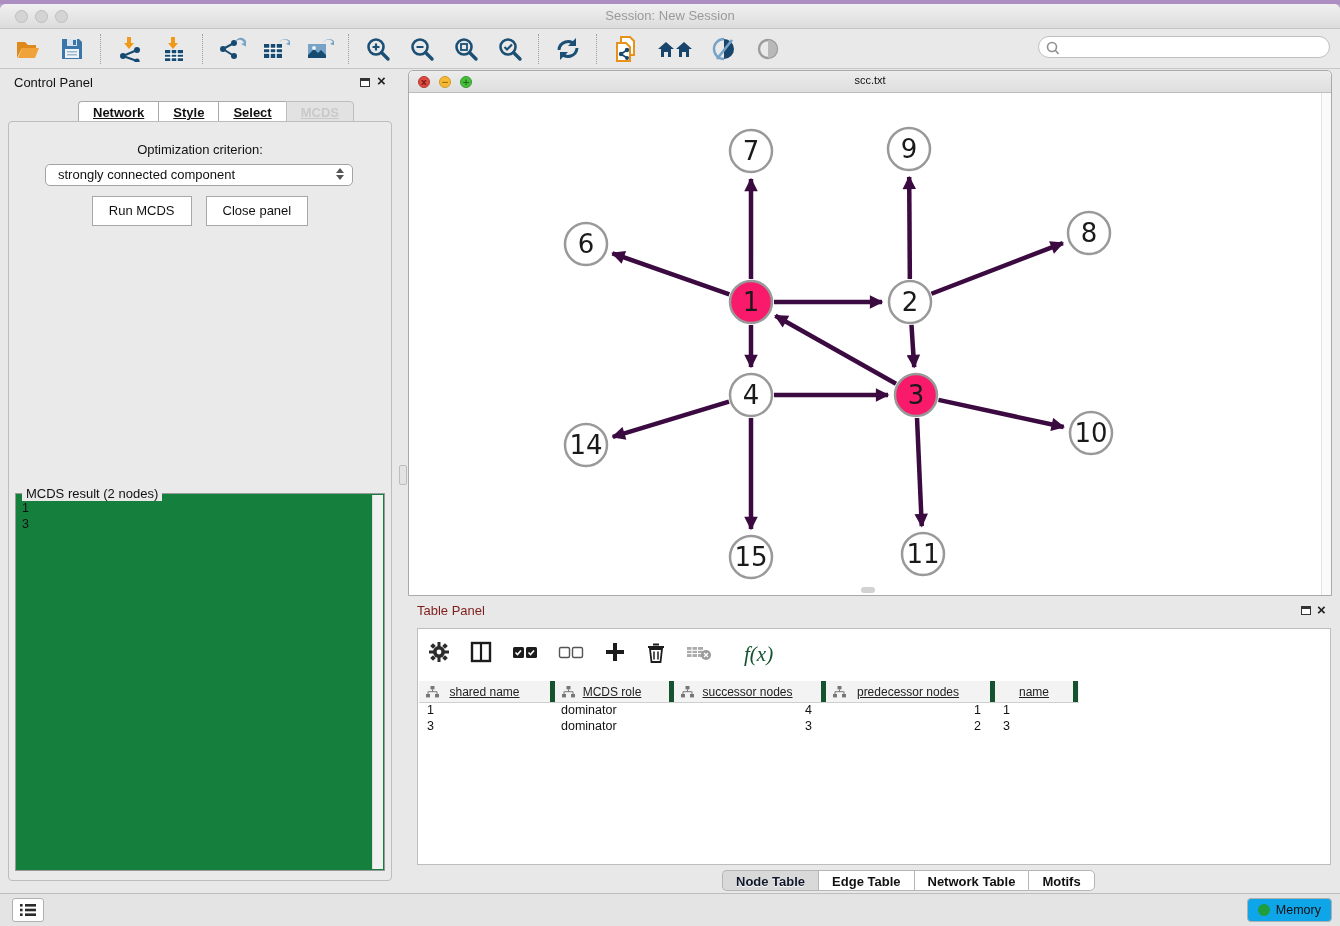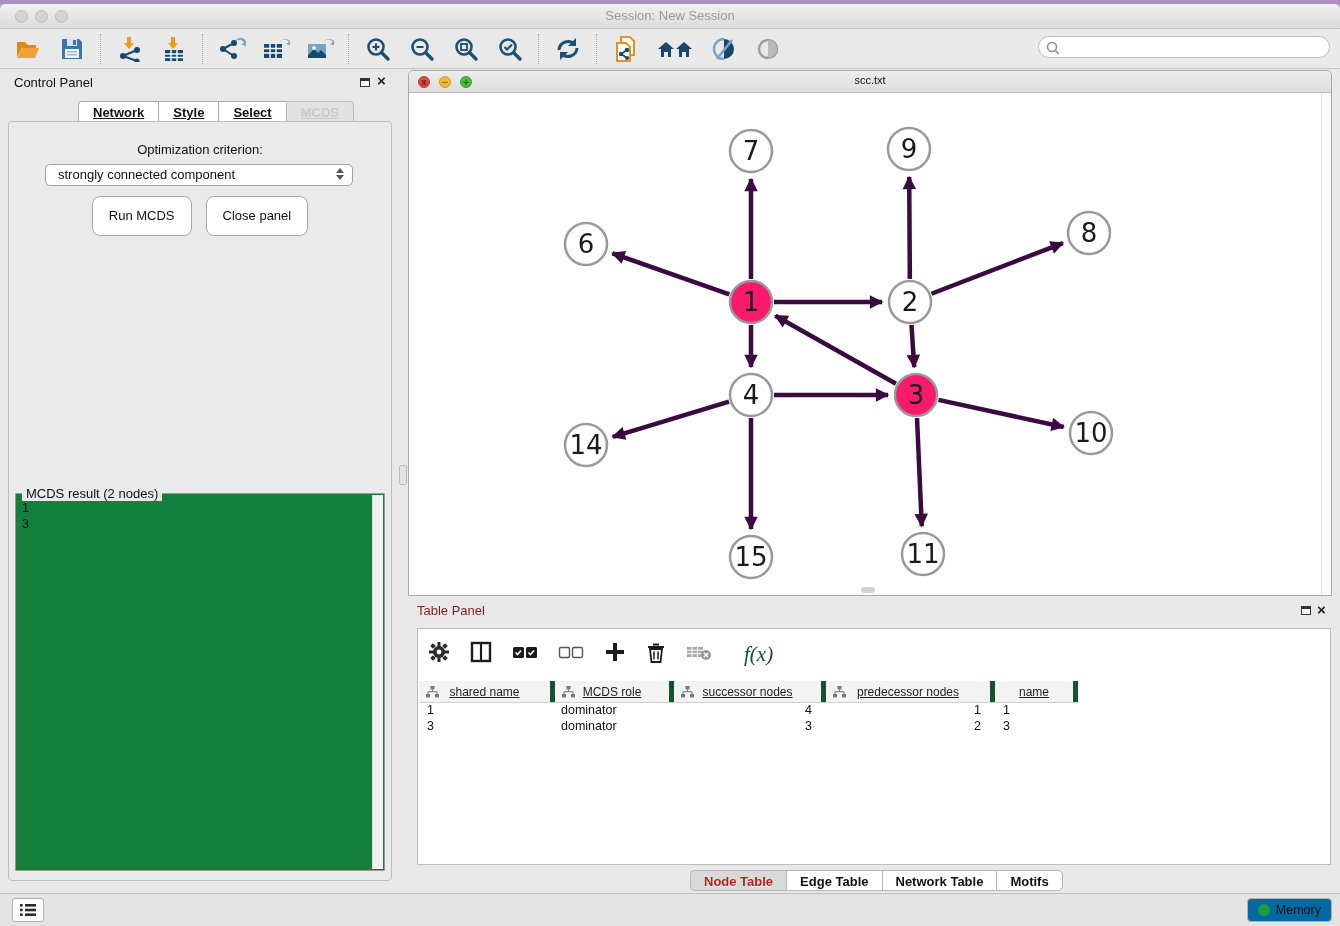--- a/index.html
+++ b/index.html
@@ -33,21 +33,21 @@
   .cp-tab.last{border-right:1px solid #a9a9a9;border-radius:0 4px 0 0;}
   .cp-tab.selected{background:#e2e2e2;color:#c9c9c9;border-color:#bdbdbd;}
   .cp-body{position:absolute;left:8px;top:117px;width:384px;height:760px;background:#eaeaea;border:1px solid #bdbdbd;border-radius:4px;box-sizing:border-box;}
   .opt-label{position:absolute;left:0;width:100%;top:20px;text-align:center;font-size:13px;color:#111;}
   .dropdown{position:absolute;left:36px;top:42px;width:308px;height:22px;background:#fff;border:1px solid #a3a3a3;border-radius:5px;box-sizing:border-box;font-size:13px;line-height:20px;padding-left:12px;color:#111;}
   .dd-stepper{position:absolute;right:8px;top:3px;display:flex;flex-direction:column;gap:2px;}
   .dd-stepper i{display:block;width:0;height:0;border-left:4px solid transparent;border-right:4px solid transparent;}
   .dd-up{border-bottom:5px solid #555;}
   .dd-down{border-top:5px solid #555;}
   .cp-btnrow{position:absolute;left:0;top:74px;width:100%;display:flex;justify-content:center;gap:14px;}
-  .btn{height:40px;line-height:20px;background:#fff;border:1px solid #a8a8a8;border-radius:8px;font-size:13px;padding:0 16px;color:#111;box-sizing:border-box;}
+  .btn{height:30px;line-height:20px;background:#fff;border:1px solid #a8a8a8;border-radius:0;font-size:13px;padding:0 16px;color:#111;box-sizing:border-box;}
   .fieldset{position:absolute;left:6px;top:371px;width:370px;height:378px;border:1px solid #9a9a9a;background:#15803d;box-sizing:border-box;}
   .fieldset .legend{position:absolute;left:6px;top:-8px;background:#eaeaea;padding:0 4px;font-size:13px;color:#111;}
   .fieldset .lines{position:absolute;left:6px;top:6px;font-size:12.5px;color:#111;line-height:16px;}
   .fieldset .vtrack{position:absolute;right:1px;top:1px;bottom:1px;width:10px;background:#f1f1f1;border-left:1px solid #ddd;}
 
   .splitgrip{position:absolute;left:399px;top:461px;width:8px;height:20px;background:#e3e3e3;border:1px solid #bdbdbd;border-radius:2px;box-sizing:border-box;}
 
   
   .netwin{position:absolute;left:408px;top:66px;width:924px;height:526px;border:1px solid #a9a9a9;border-radius:5px 5px 0 0;box-sizing:border-box;background:#fff;}
   .net-titlebar{position:absolute;left:0;top:0;width:100%;height:22px;background:linear-gradient(#ececec,#dedede);border-bottom:1px solid #bdbdbd;border-radius:5px 5px 0 0;box-sizing:border-box;}
@@ -72,26 +72,26 @@
   .c1{width:136px;padding-left:8px;}
   .c2{width:119px;padding-left:6px;}
   .c3{width:152px;text-align:right;padding-right:14px;}
   .c4{width:169px;text-align:right;padding-right:14px;}
   .c5{width:83px;padding-left:8px;}
 
   .bot-tabs{position:absolute;left:690px;top:866px;height:21px;display:flex;}
   .bot-tab{height:21px;line-height:21px;padding:0 13px;font-size:13px;font-weight:bold;background:#fff;border:1px solid #b5b5b5;border-right:none;color:#111;box-sizing:border-box;}
   .bot-tab:first-child{border-radius:5px 0 0 5px;}
   .bot-tab.last{border-right:1px solid #b5b5b5;border-radius:0 5px 5px 0;}
-  .bot-tab.selected{background:#d9d9d9;color:#b91c1c;text-shadow:0 1px 0 #fff;}
+  .bot-tab.selected{background:#d9d9d9;color:#0f172a;text-shadow:0 1px 0 #fff;margin-left:32px;}
 
   
   .statusbar{position:absolute;left:0;bottom:0;width:100%;height:33px;background:#e4e4e4;border-top:1px solid #bdbdbd;box-sizing:border-box;}
   .sb-left{position:absolute;left:12px;top:4px;width:32px;height:24px;background:#fff;border:1px solid #b0b0b0;border-radius:3px;display:flex;align-items:center;justify-content:center;box-sizing:border-box;}
-  .sb-mem{position:absolute;right:8px;top:4px;height:24px;background:#0369a1;border:1px solid #b0b0b0;border-radius:4px;display:flex;align-items:center;gap:6px;padding:0 10px;font-size:12.5px;color:#111;box-sizing:border-box;}
+  .sb-mem{position:absolute;right:8px;top:4px;height:24px;background:#0ea5e9;border:1px solid #b0b0b0;border-radius:4px;display:flex;align-items:center;gap:6px;padding:0 10px;font-size:12.5px;color:#111;box-sizing:border-box;}
   .memdot{width:12px;height:12px;border-radius:50%;background:#1f9e3d;}
 </style>
 </head>
 <body>
 
 <div class="app">
   <div class="deskstrip"></div>
   <div class="window">
 
     <div class="titlebar">

